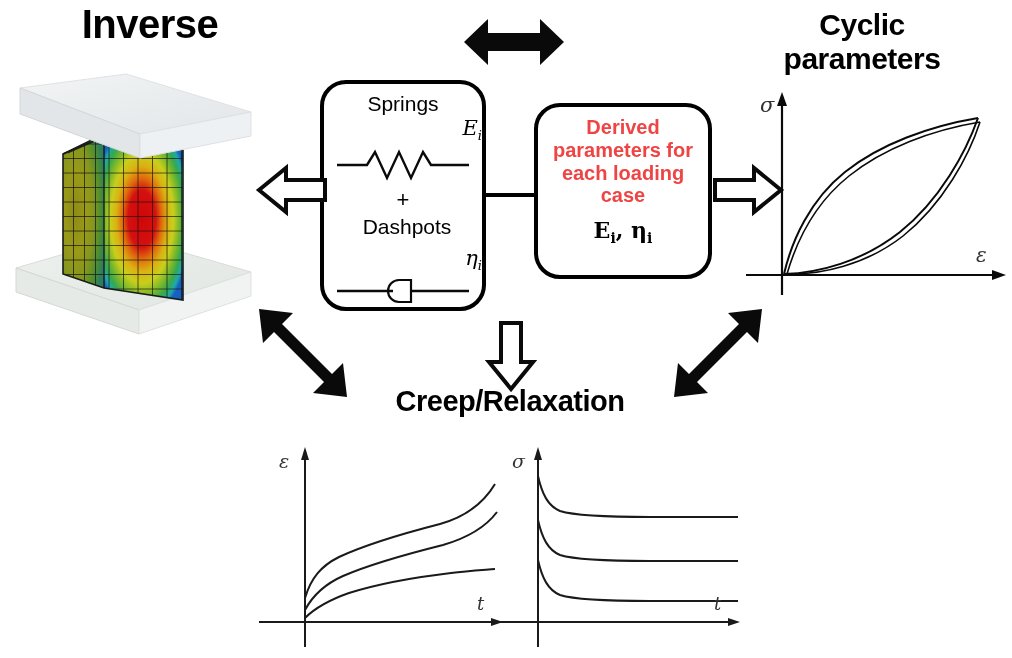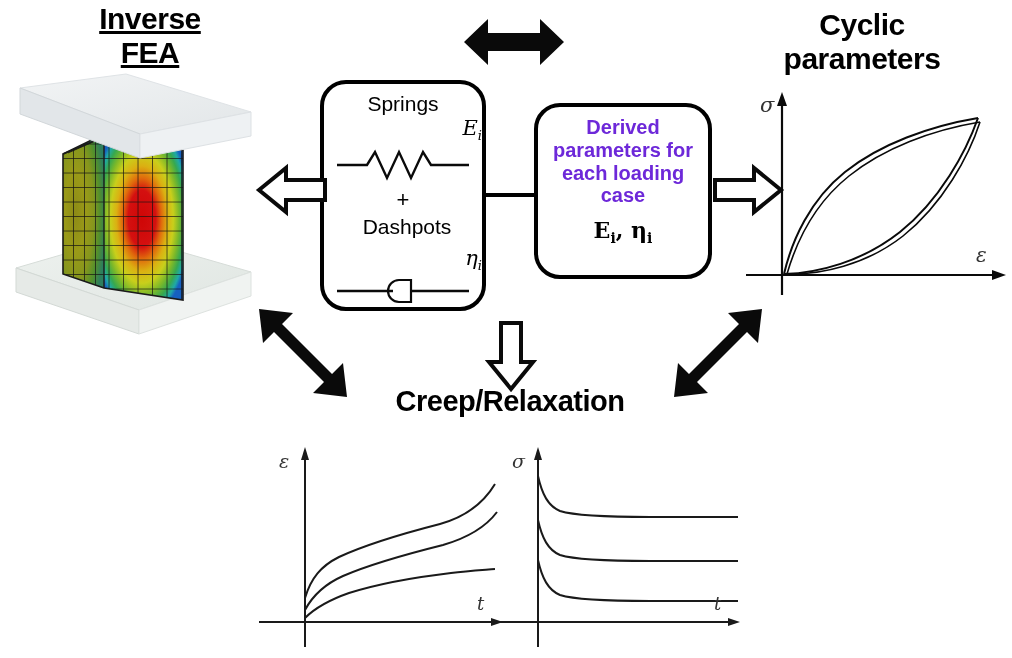--- a/index.html
+++ b/index.html
@@ -17,22 +17,21 @@
   
   .heading {
     font-weight: bold;
     color: #000000;
     text-align: center;
     line-height: 1.12;
     letter-spacing: -0.5px;
   }
   #inverse-fea-title {
     left: 0px; top: 2px; width: 300px;
-    font-size: 30px;
-    text-decoration: underline;
+    font-size: 40px;
   }
   #cyclic-title {
     left: 712px; top: 8px; width: 300px;
     font-size: 30px;
   }
   #creep-title {
     left: 310px; top: 385px; width: 400px;
     font-size: 29px;
   }
 
@@ -54,38 +53,37 @@
   }
   #springs-label { font-size: 21px; margin-top: 8px; }
   #plus-label { font-size: 22px; margin-top: 2px; }
   #dashpots-label { font-size: 21px; margin-top: 2px; padding-left: 8px; }
   .symlabel {
     text-align:right; font-family: "DejaVu Serif", serif;
     font-style: italic; font-size: 21px; color:#000;
   }
   #derived-text {
     text-align:center; font-weight:bold; font-size:20px;
-    line-height:1.14; color:#6d28d9; margin-top:9px; padding:0 6px;
+    line-height:1.14; color:#ef4444; margin-top:9px; padding:0 6px;
   }
   #derived-sym {
     text-align:center; font-family:"DejaVu Serif", serif;
     font-size:22px; color:#000; margin-top:10px; font-weight:bold;
   }
   #connector {
     left: 486px; top: 193px; width: 50px; height: 4px;
     background: #000;
   }
   svg { display:block; overflow: visible; }
 </style>
 </head>
 <body>
 
 <div class="abs heading" id="inverse-fea-title">
   <div>Inverse</div>
-  <div>FEA</div>
 </div>
 
 <div class="abs" id="fea-illustration" style="left:8px; top:72px; width:250px; height:250px;">
   <svg width="250" height="250" viewBox="0 0 250 250">
     <defs>
       <linearGradient id="platenTop" x1="0" y1="0" x2="1" y2="1">
         <stop offset="0%" stop-color="#f2f4f5"></stop>
         <stop offset="100%" stop-color="#e2e6e8"></stop>
       </linearGradient>
       <linearGradient id="platenTop2" x1="0" y1="0" x2="1" y2="1">

